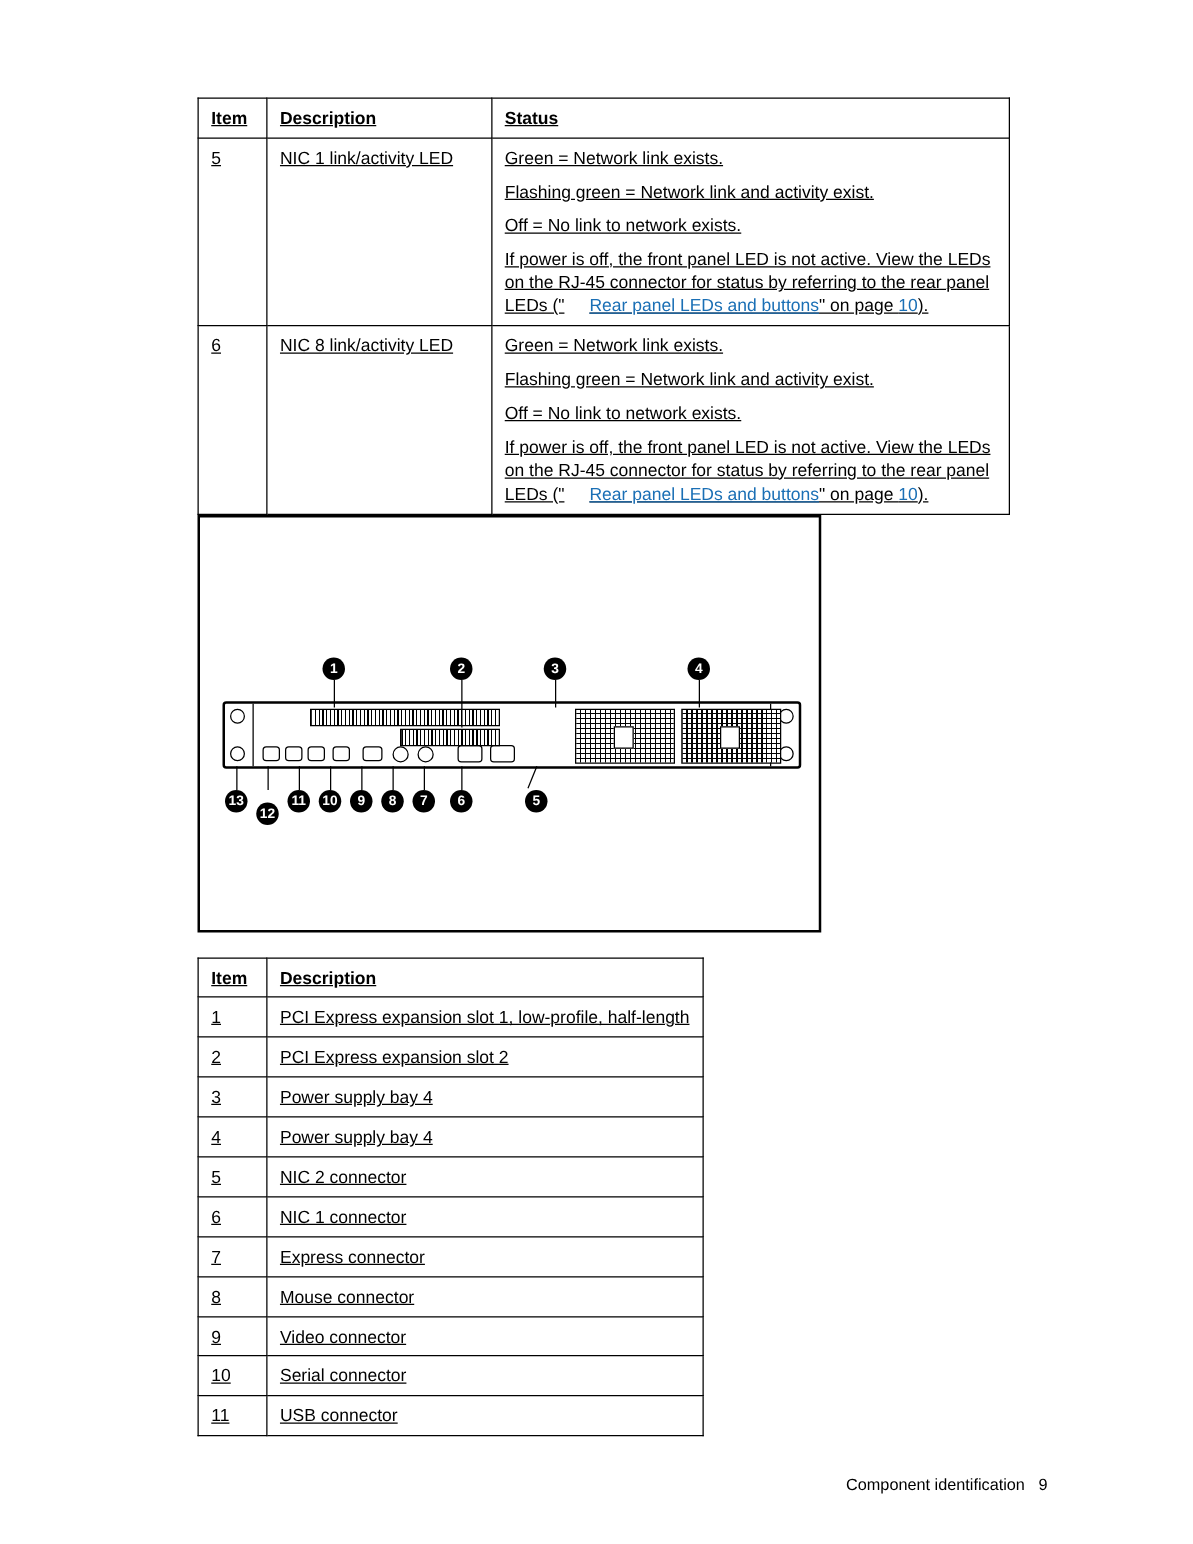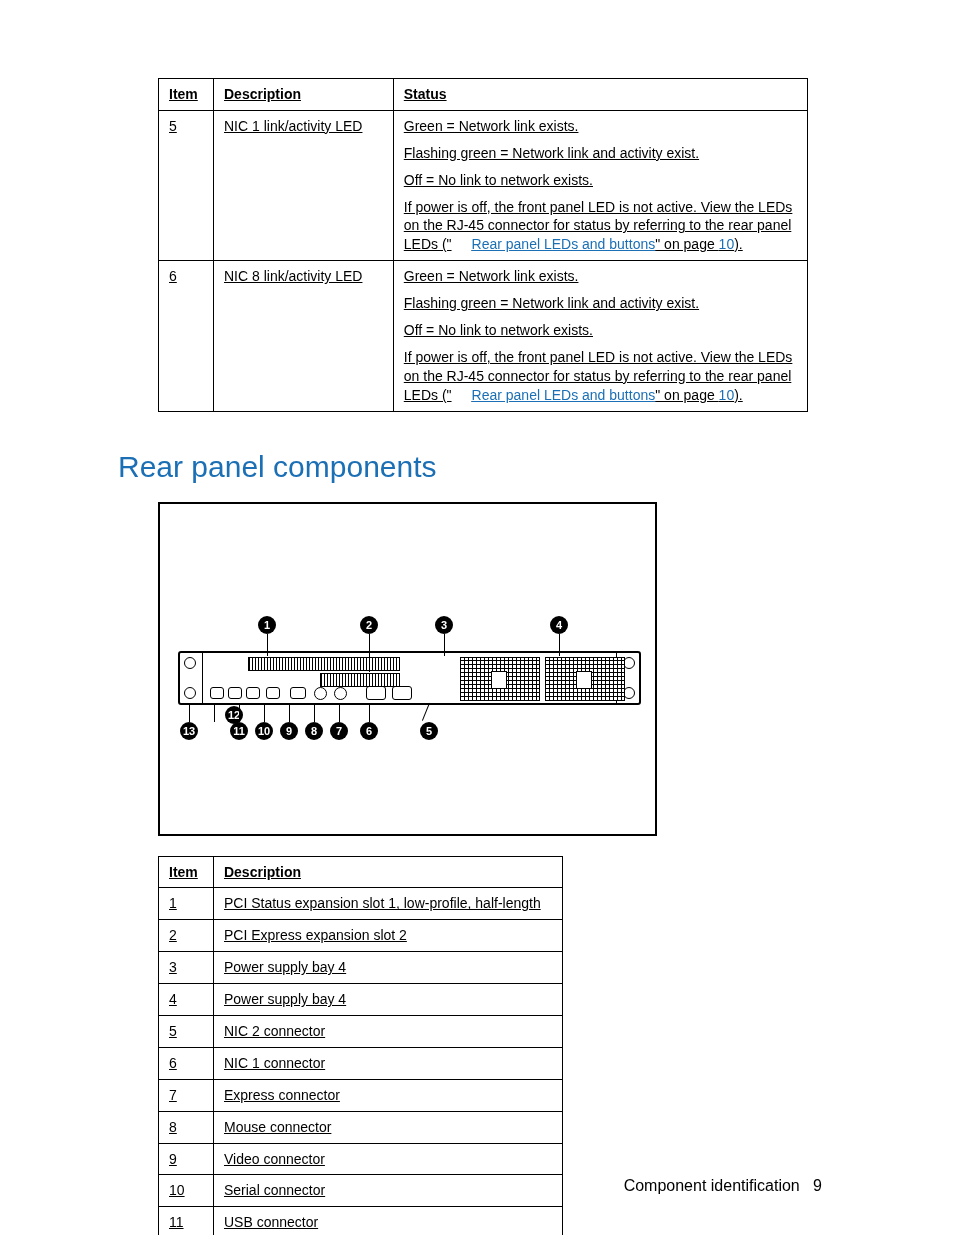--- a/index.html
+++ b/index.html
@@ -59,32 +59,32 @@
   
   .bubble{position:absolute;width:18px;height:18px;border-radius:50%;background:#000;color:#fff;
           font-size:11px;font-weight:bold;text-align:center;line-height:18px;font-family:Arial,sans-serif;}
   .lead{position:absolute;width:1px;background:#000;}
   
   .b1{left:98px;top:112px;}   .l1{left:107px;top:130px;height:22px;}
   .b2{left:200px;top:112px;}  .l2{left:209px;top:130px;height:38px;}
   .b3{left:275px;top:112px;}  .l3{left:284px;top:130px;height:22px;}
   .b4{left:390px;top:112px;}  .l4{left:399px;top:130px;height:22px;}
   
-  .b13{left:20px;top:218px;}  .b12{left:45px;top:202px;margin-left:20px;} .b11{left:70px;top:218px;}
+  .b13{left:20px;top:218px;}  .b12{left:45px;top:228px;} .b11{left:70px;top:218px;}
   .b10{left:95px;top:218px;}  .b9{left:120px;top:218px;} .b8{left:145px;top:218px;}
   .b7{left:170px;top:218px;}  .b6{left:200px;top:218px;} .b5{left:260px;top:218px;}
   .ll{position:absolute;width:1px;background:#000;top:199px;height:19px;}
   .ll13{left:29px;} .ll12{left:54px;} .ll11{left:79px;} .ll10{left:104px;}
   .ll9{left:129px;} .ll8{left:154px;} .ll7{left:179px;} .ll6{left:209px;} .ll5{left:269px;transform:rotate(22deg);transform-origin:top;}
   
   .t2{width:405px;font-size:14px;}
   .t2 col.c-item{width:55px;}
   .t2 col.c-desc{width:350px;}
 
-  .footer{position:absolute;right:132px;bottom:40px;font-size:16px;}
+  .footer{position:absolute;right:116px;bottom:40px;font-size:13px;}
 </style>
 </head>
 <body>
 
 <div class="page">
 
   <table class="t1">
     <colgroup>
         <col class="c-item">
         <col class="c-desc">
@@ -112,21 +112,20 @@
       <td>
         <p>Green = Network link exists.</p>
         <p>Flashing green = Network link and activity exist.</p>
         <p>Off = No link to network exists.</p>
         <p><span>If power is off, the front panel LED is not active. View the LEDs on the RJ-45 connector for status by referring to the rear panel LEDs ("</span><span class="link">Rear panel LEDs and buttons</span><span>" on page </span><span class="pagelink">10</span><span>).</span></p>
       </td>
     </tr>
   </tbody>
     </table>
 
-  <h1>Rear panel components</h1>
 
   <div class="diagram">
     <div class="chassis">
       <div class="screw sTL"></div>
         <div class="screw sBL"></div>
       <div class="screw sTR"></div>
         <div class="screw sBR"></div>
       <div class="divL"></div>
         <div class="divR"></div>
       <div class="slot slot1"></div>
@@ -180,21 +179,21 @@
         <col class="c-item">
         <col class="c-desc">
       </colgroup>
     <tbody>
         <tr>
       <th>Item</th>
       <th>Description</th>
     </tr>
     <tr>
           <td>1</td>
-          <td>PCI Status expansion slot 1, low-profile, half-length</td>
+          <td>PCI Express expansion slot 1, low-profile, half-length</td>
         </tr>
     <tr>
           <td>2</td>
           <td>PCI Express expansion slot 2</td>
         </tr>
     <tr>
           <td>3</td>
           <td>Power supply bay 4</td>
         </tr>
     <tr>

